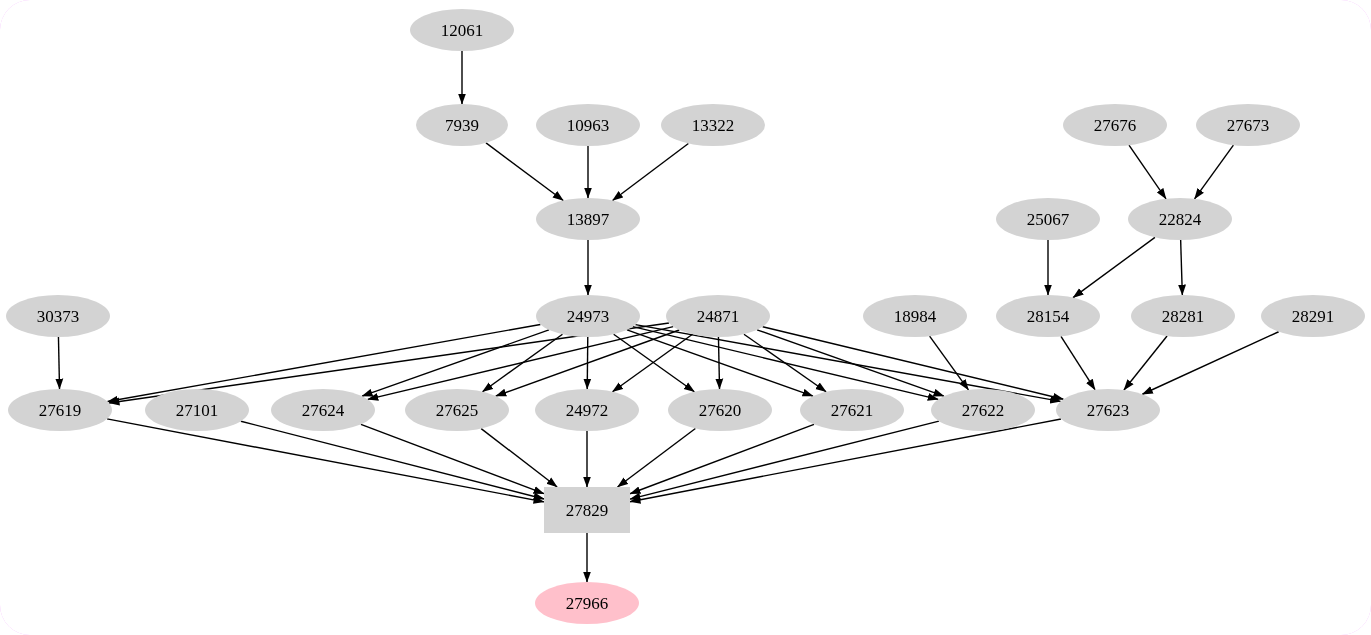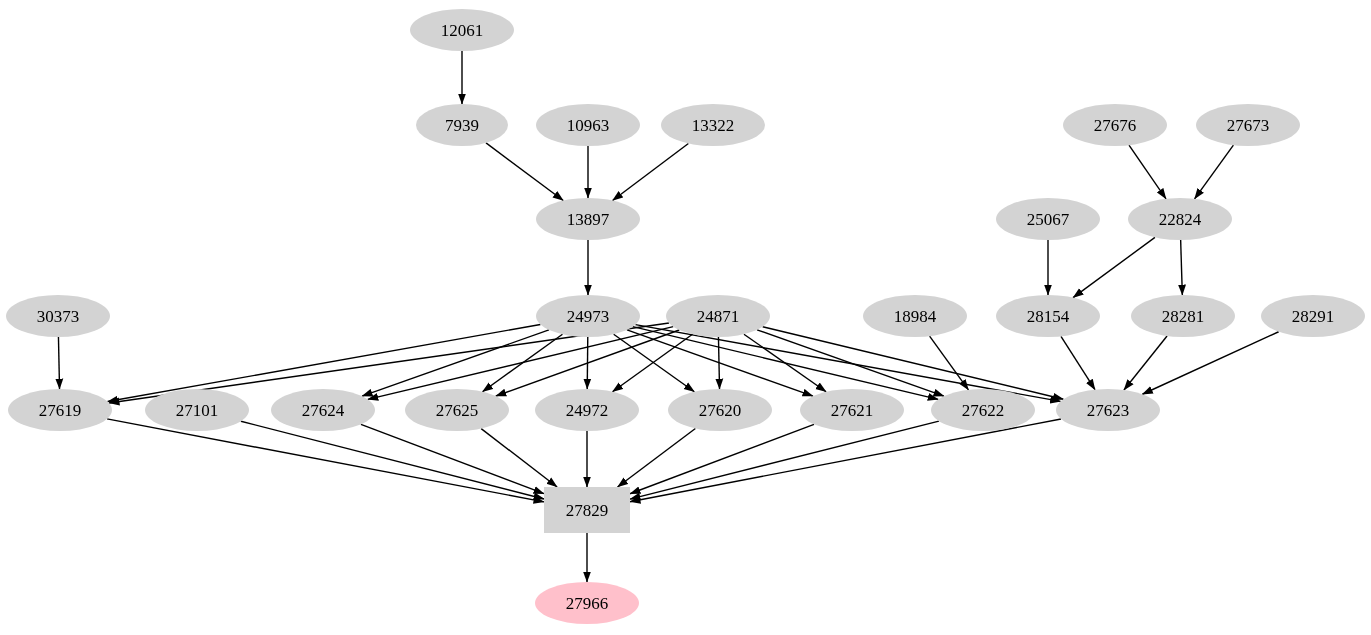--- a/index.html
+++ b/index.html
@@ -7,20 +7,21 @@
     padding: 0;
     background: #ffffff;
     font-family: "Liberation Serif", "DejaVu Serif", serif;
   }
   .canvas-wrap {
     position: relative;
     width: 1371px;
     height: 635px;
     background: #f0abfc;
     overflow: hidden;
+    border-radius: 30px;
   }
   svg text {
     font-family: "Liberation Serif", "DejaVu Serif", serif;
     font-size: 17px;
     fill: #000000;
   }
 </style>
 </head>
 <body>
 

